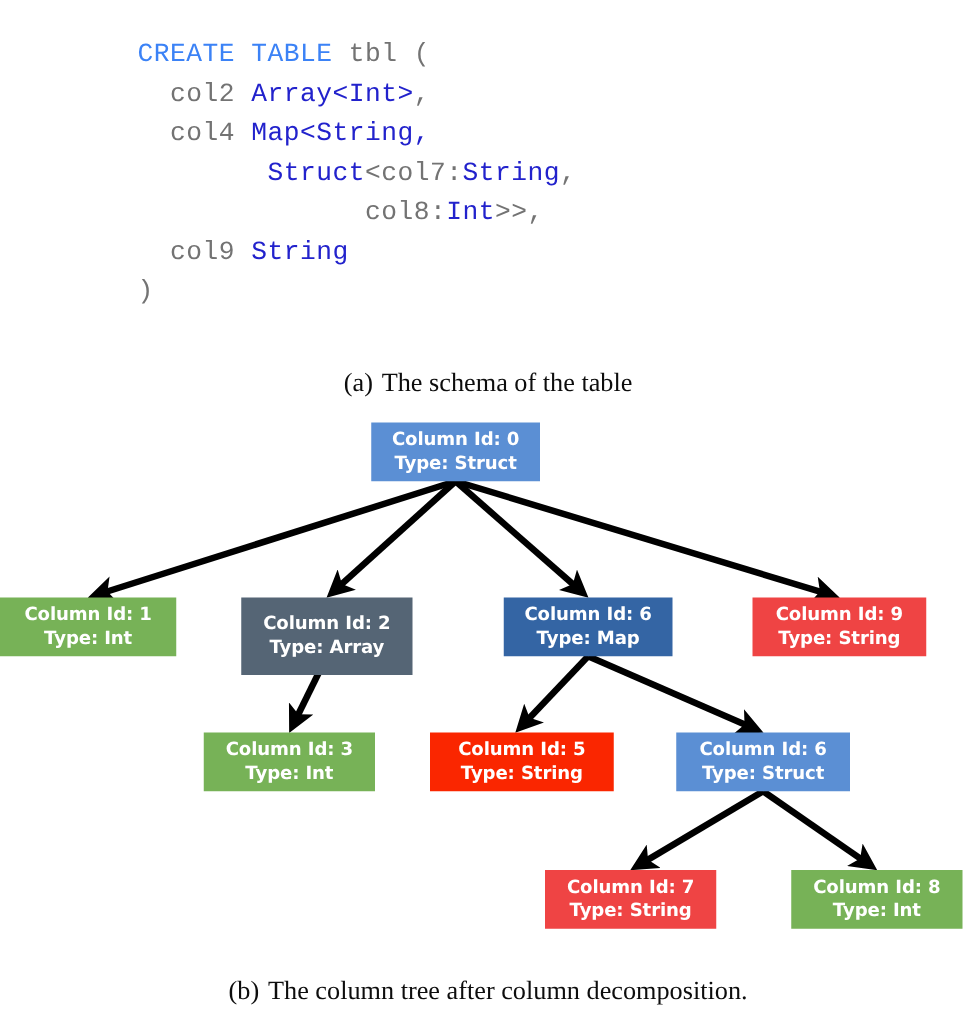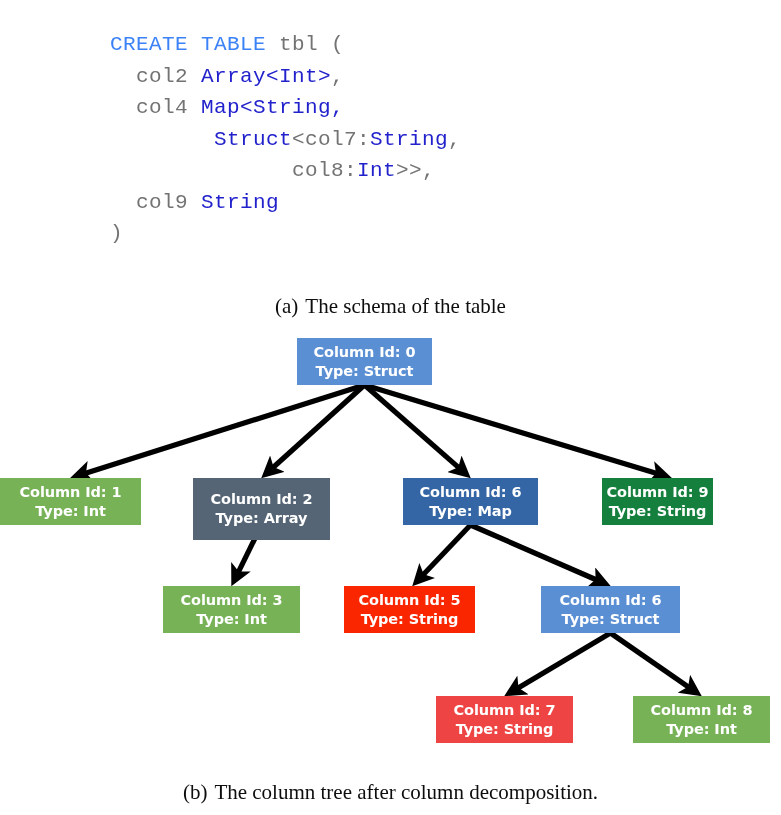--- a/index.html
+++ b/index.html
@@ -129,29 +129,29 @@
       <span>Type: Int</span>
     </div>
     <div class="node" style="left: 193px; top: 159px; width: 137px; height: 62px; background: rgb(85, 101, 117);">
       <span>Column Id: 2</span>
       <span>Type: Array</span>
     </div>
     <div class="node" style="left: 403px; top: 159px; width: 135px; height: 47px; background: rgb(52, 101, 164);">
       <span>Column Id: 6</span>
       <span>Type: Map</span>
     </div>
-    <div class="node" style="left: 602px; top: 159px; width: 111px; height: 47px; background: #15803d;">
+    <div class="node" style="left: 602px; top: 159px; width: 139px; height: 47px; background: #ef4444;">
       <span>Column Id: 9</span>
       <span>Type: String</span>
     </div>
     <div class="node" style="left: 163px; top: 267px; width: 137px; height: 47px; background: rgb(119, 178, 87);">
       <span>Column Id: 3</span>
       <span>Type: Int</span>
     </div>
-    <div class="node" style="left: 344px; top: 267px; width: 131px; height: 47px; background: rgb(250, 38, 0);">
+    <div class="node" style="left: 344px; top: 267px; width: 147px; height: 47px; background: rgb(250, 38, 0);">
       <span>Column Id: 5</span>
       <span>Type: String</span>
     </div>
     <div class="node" style="left: 541px; top: 267px; width: 139px; height: 47px; background: rgb(91, 143, 212);">
       <span>Column Id: 6</span>
       <span>Type: Struct</span>
     </div>
     <div class="node" style="left: 436px; top: 377px; width: 137px; height: 47px; background: #ef4444;">
       <span>Column Id: 7</span>
       <span>Type: String</span>

